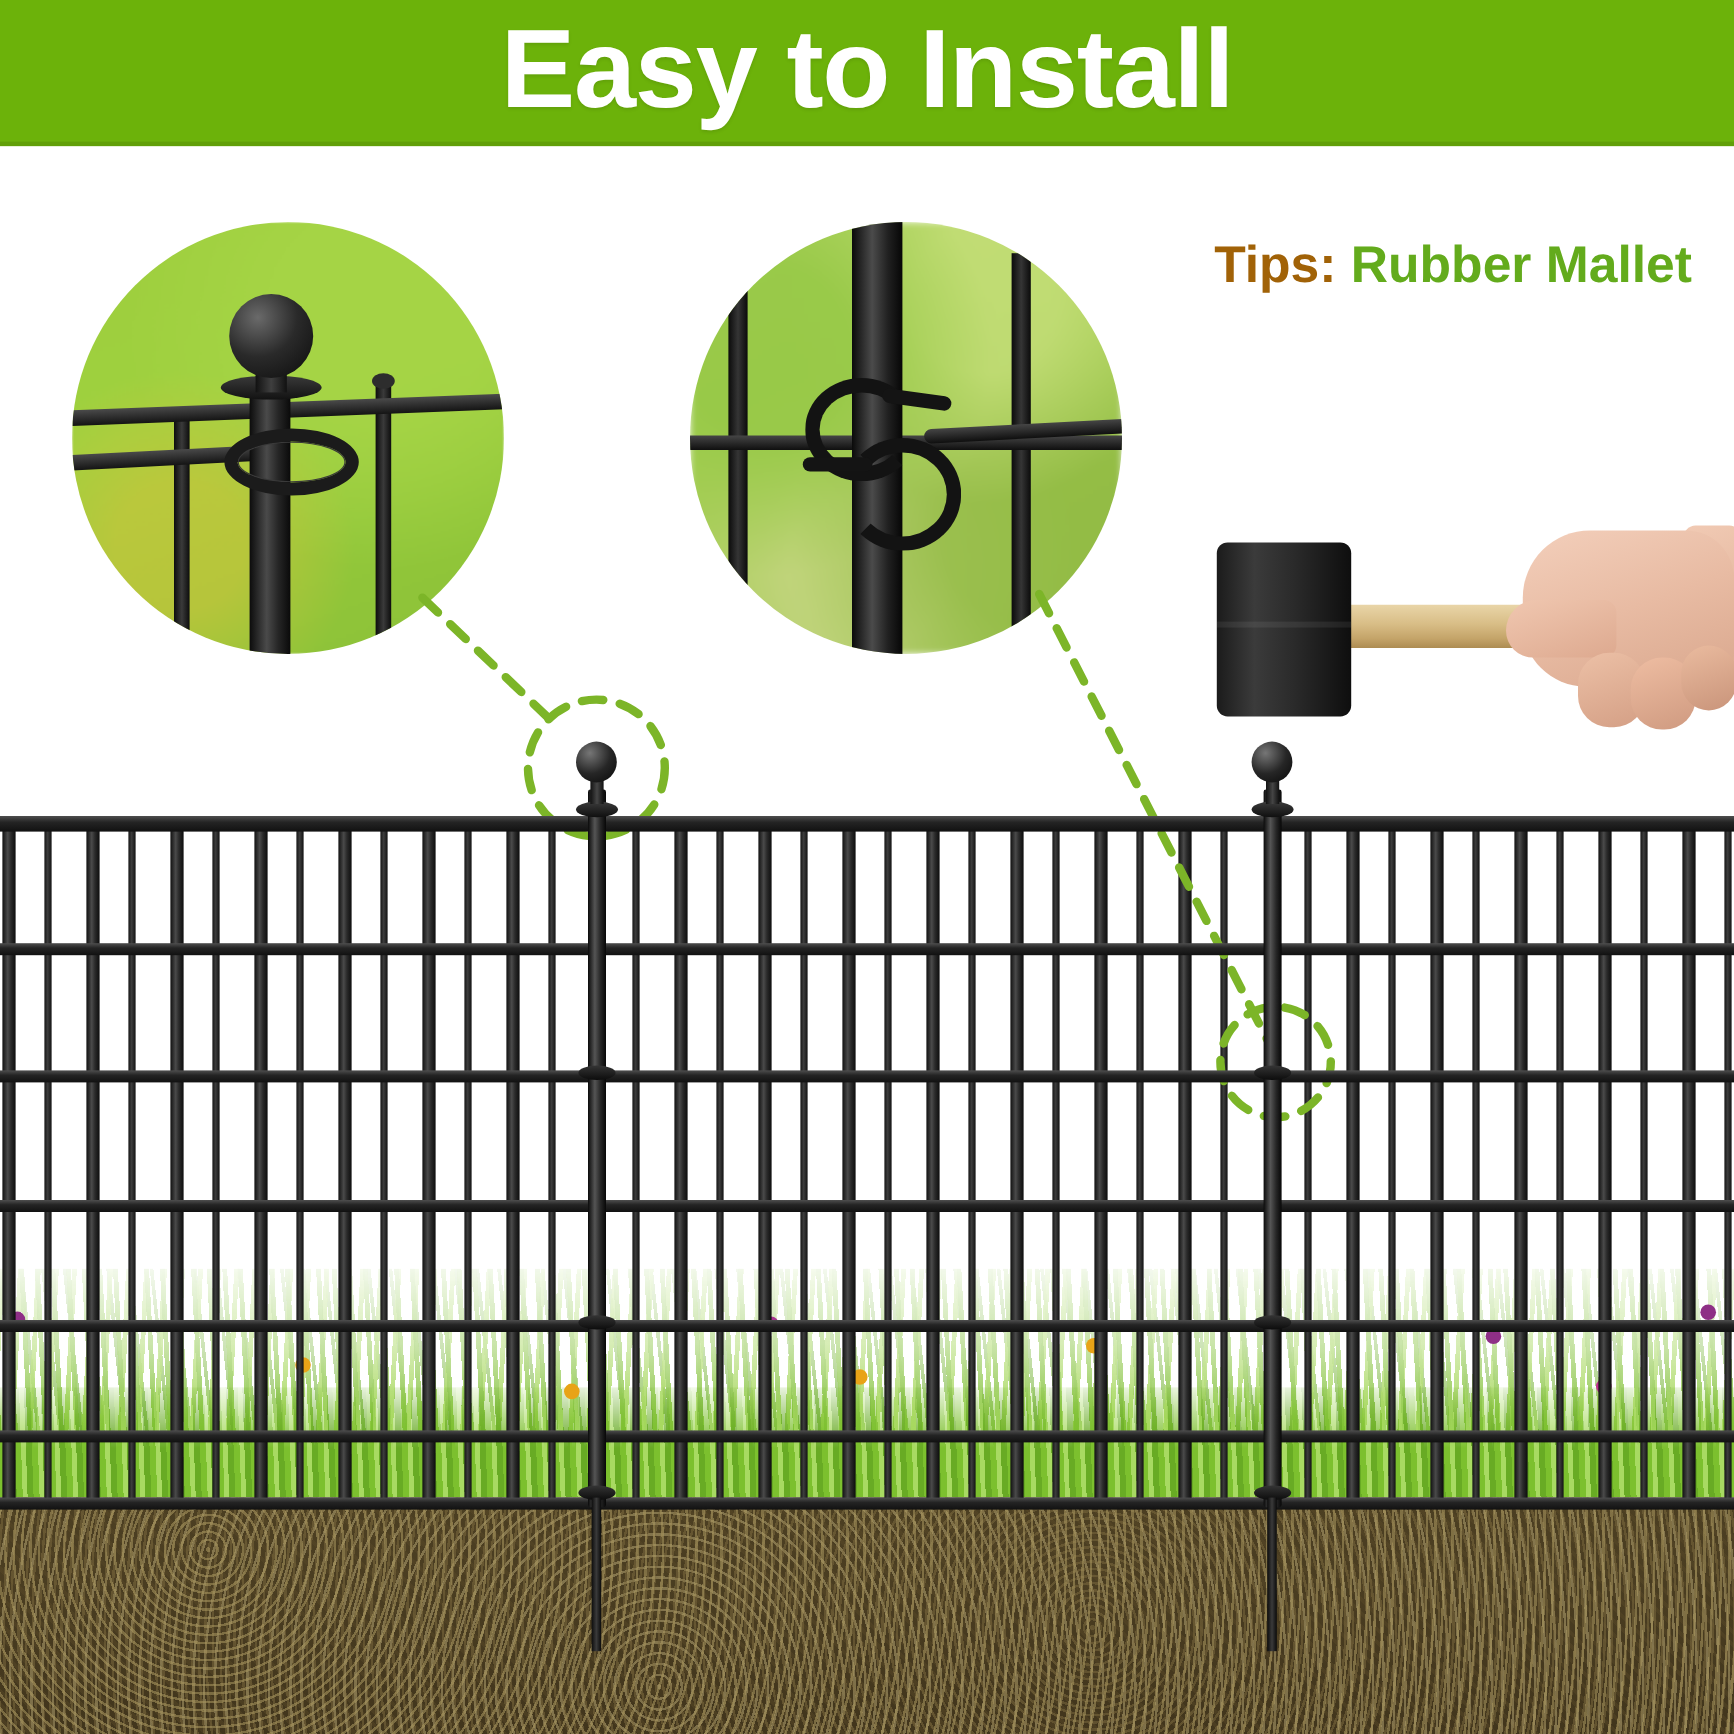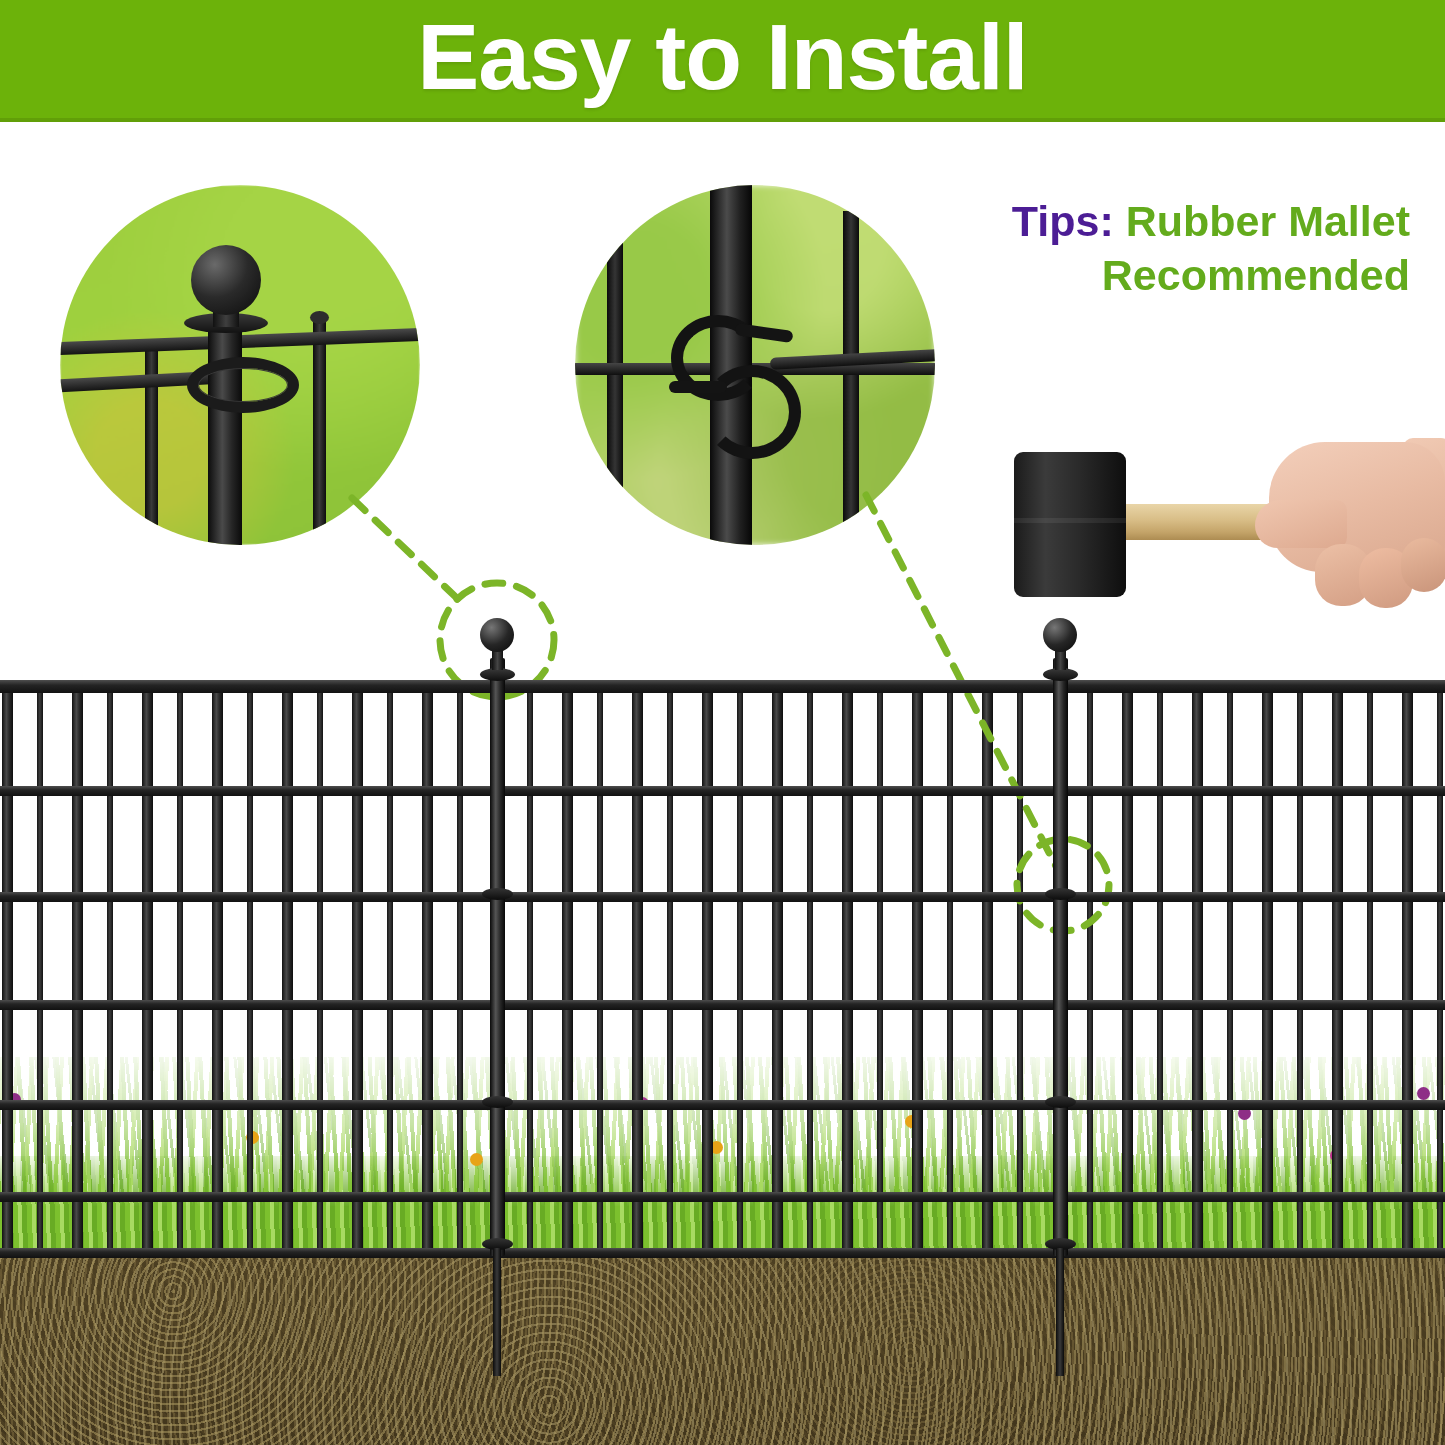--- a/index.html
+++ b/index.html
@@ -84,21 +84,21 @@
   .i2-hook-bot{position:absolute;left:128px;top:180px;width:74px;height:70px;
       border:12px solid #131313;border-radius:50%;border-left-color:transparent;}
   .i2-hook-tail{position:absolute;left:94px;top:196px;width:58px;height:12px;border-radius:6px;
       background:#141414;}
   .i2-hook-tail2{position:absolute;left:160px;top:142px;width:58px;height:12px;border-radius:6px;
       background:#141414;transform:rotate(8deg);}
 
   
   #tips-text{position:absolute;left:905px;top:72px;width:505px;text-align:right;
       color:#63ab1c;font-size:43px;font-weight:bold;line-height:1.26;}
-  #tips-text .lead{color:#4c1d95;}
+  #tips-text .lead{color:#a16207;}
 
   
   #mallet-hand{position:absolute;left:1000px;top:310px;width:445px;height:200px;}
   #mallet-head{position:absolute;left:14px;top:20px;width:112px;height:145px;border-radius:9px;
       background:linear-gradient(90deg,#1b1b1b 0%,#3b3b3b 28%,#2a2a2a 58%,#0e0e0e 100%);}
   #mallet-head .band{position:absolute;left:0;top:66px;width:100%;height:5px;
       background:rgba(255,255,255,.07);}
   #mallet-handle{position:absolute;left:120px;top:72px;width:325px;height:36px;border-radius:6px;
       background:linear-gradient(180deg,#e9d5a8 0%,#d8bd86 45%,#c4a469 78%,#ad8c52 100%);}
   #hand{position:absolute;left:243px;top:6px;width:202px;height:180px;}
@@ -197,21 +197,20 @@
     <div class="i2-wire2"></div>
     <div class="i2-post"></div>
     <div class="i2-hook-top"></div>
     <div class="i2-hook-bot"></div>
     <div class="i2-hook-tail"></div>
     <div class="i2-hook-tail2"></div>
   </div>
 
   <div id="tips-text">
     <span class="lead">Tips:</span><span> Rubber Mallet</span><br>
-    <span>Recommended</span>
   </div>
 
   <div id="mallet-hand">
     <div id="mallet-handle"></div>
     <div id="mallet-head">
       <div class="band"></div>
     </div>
     <div id="hand">
       <div class="wrist"></div>
       <div class="palm"></div>

